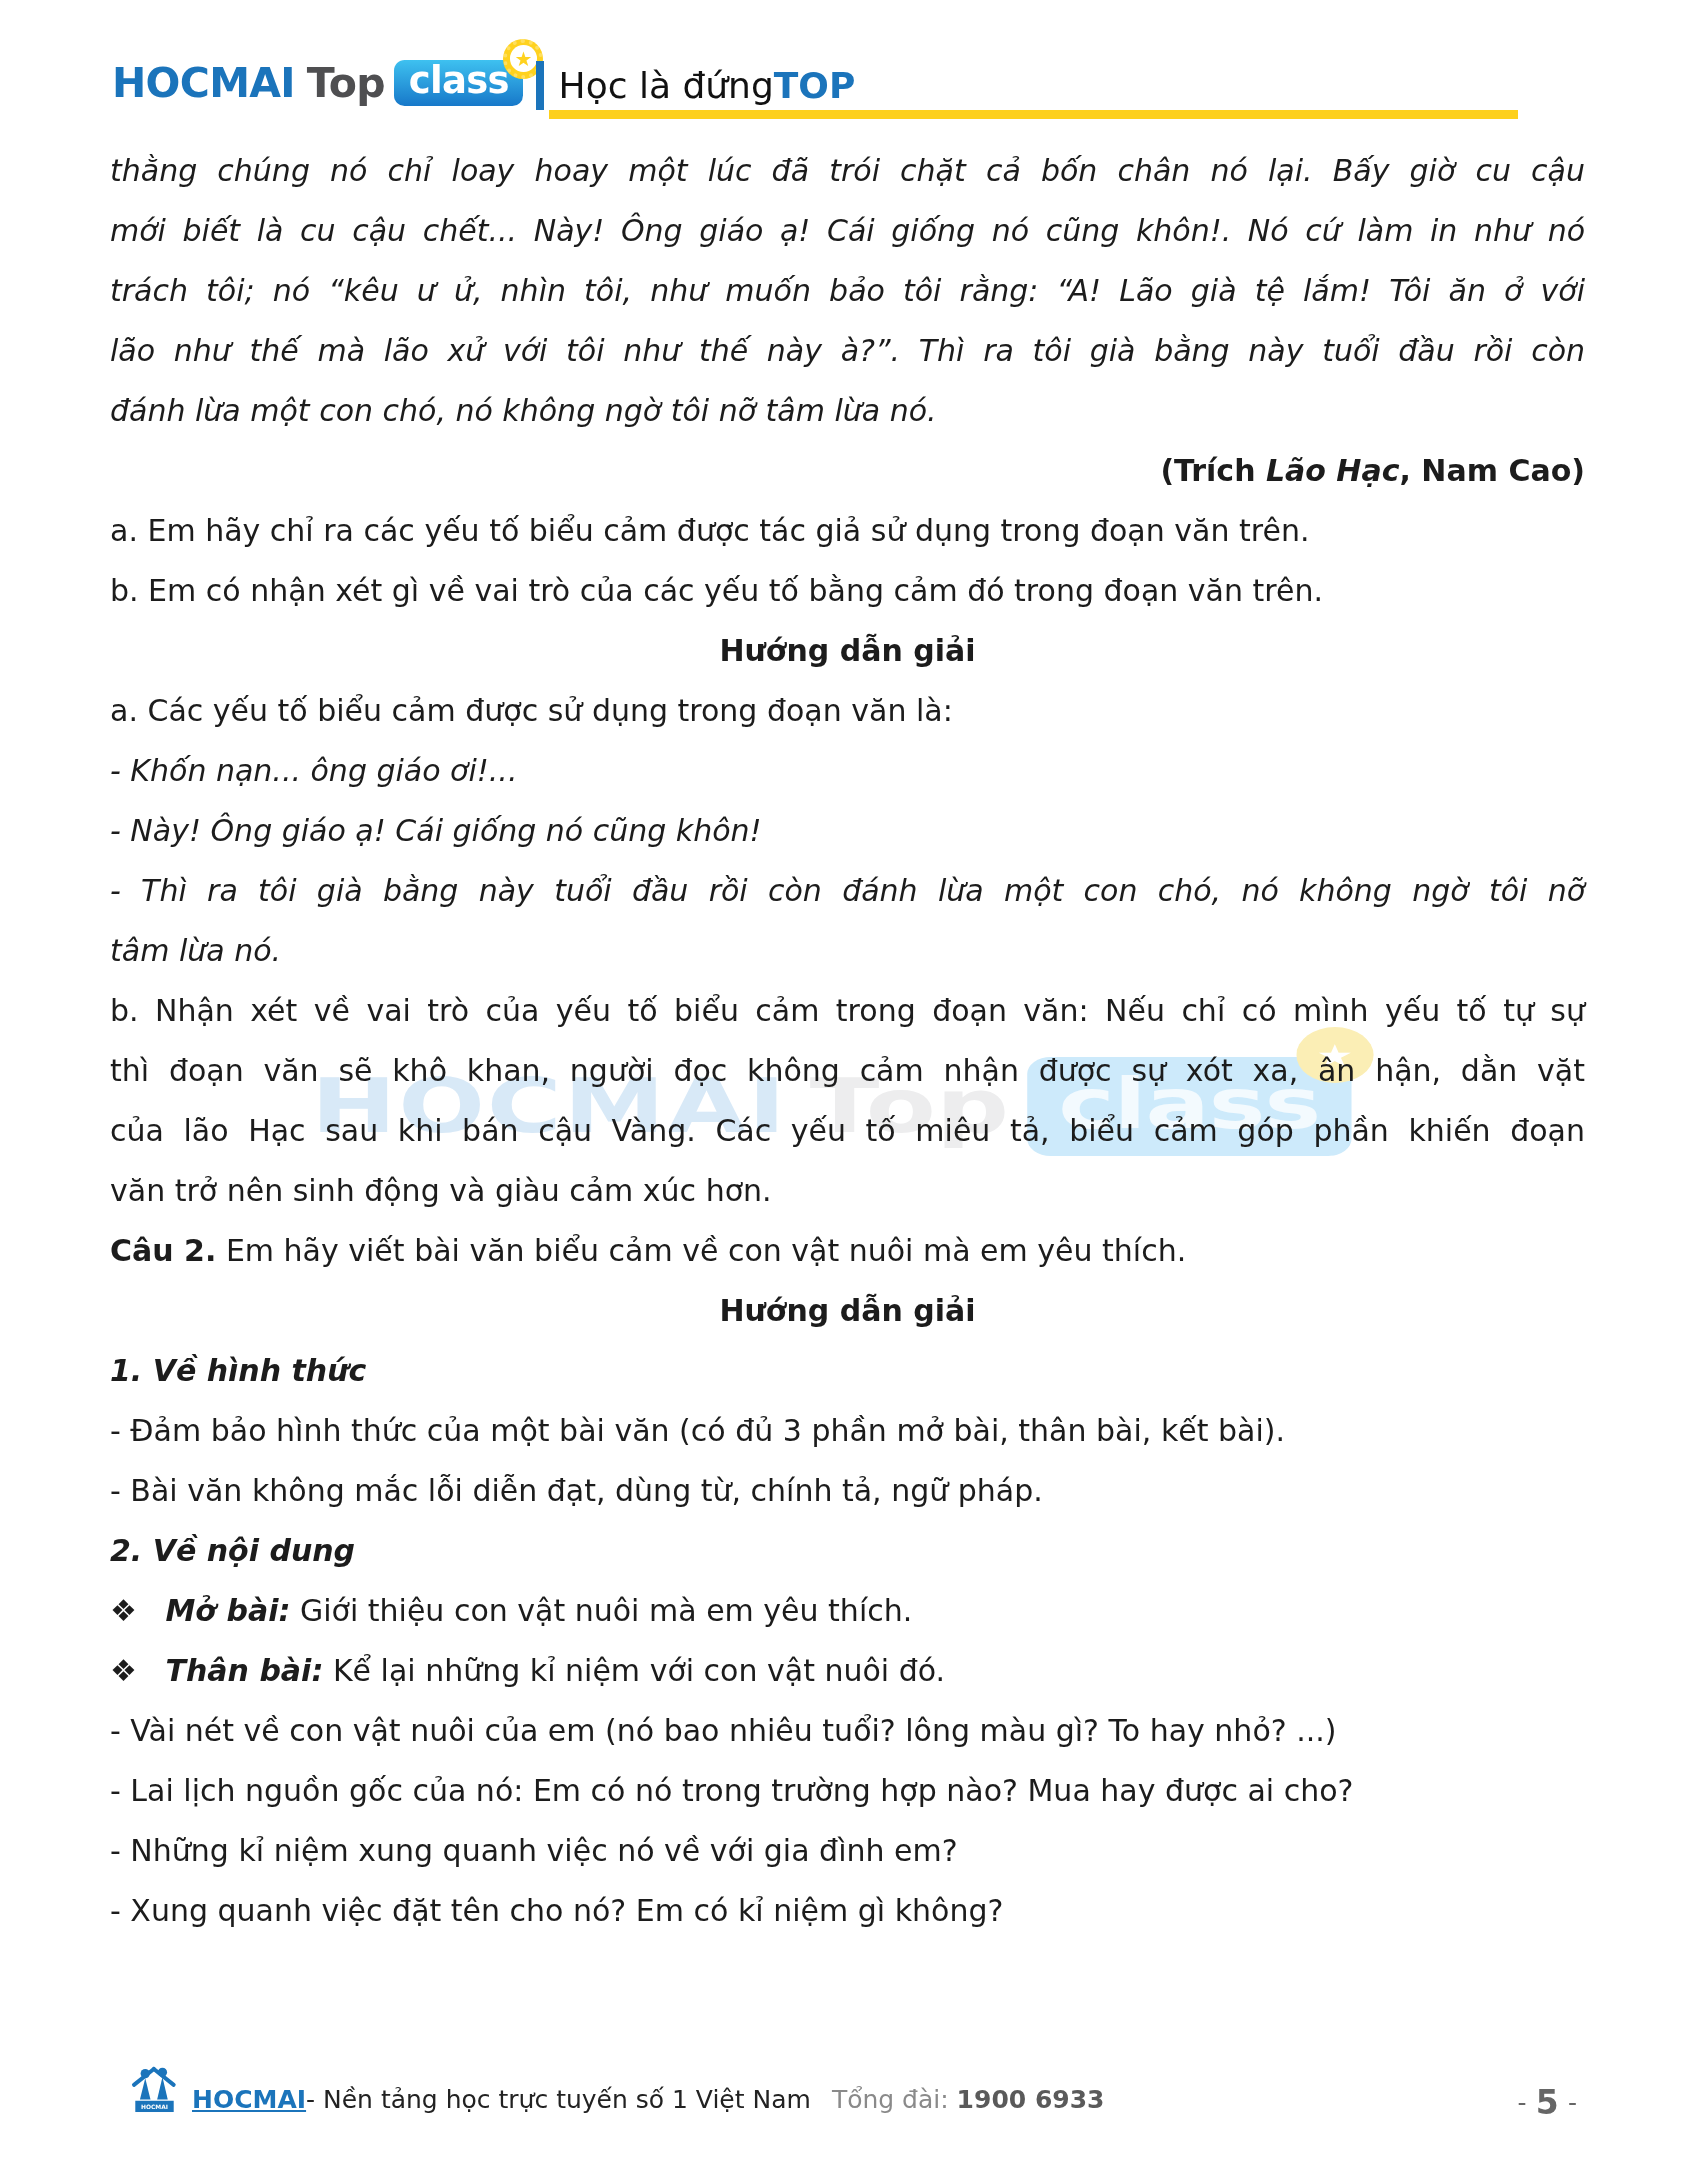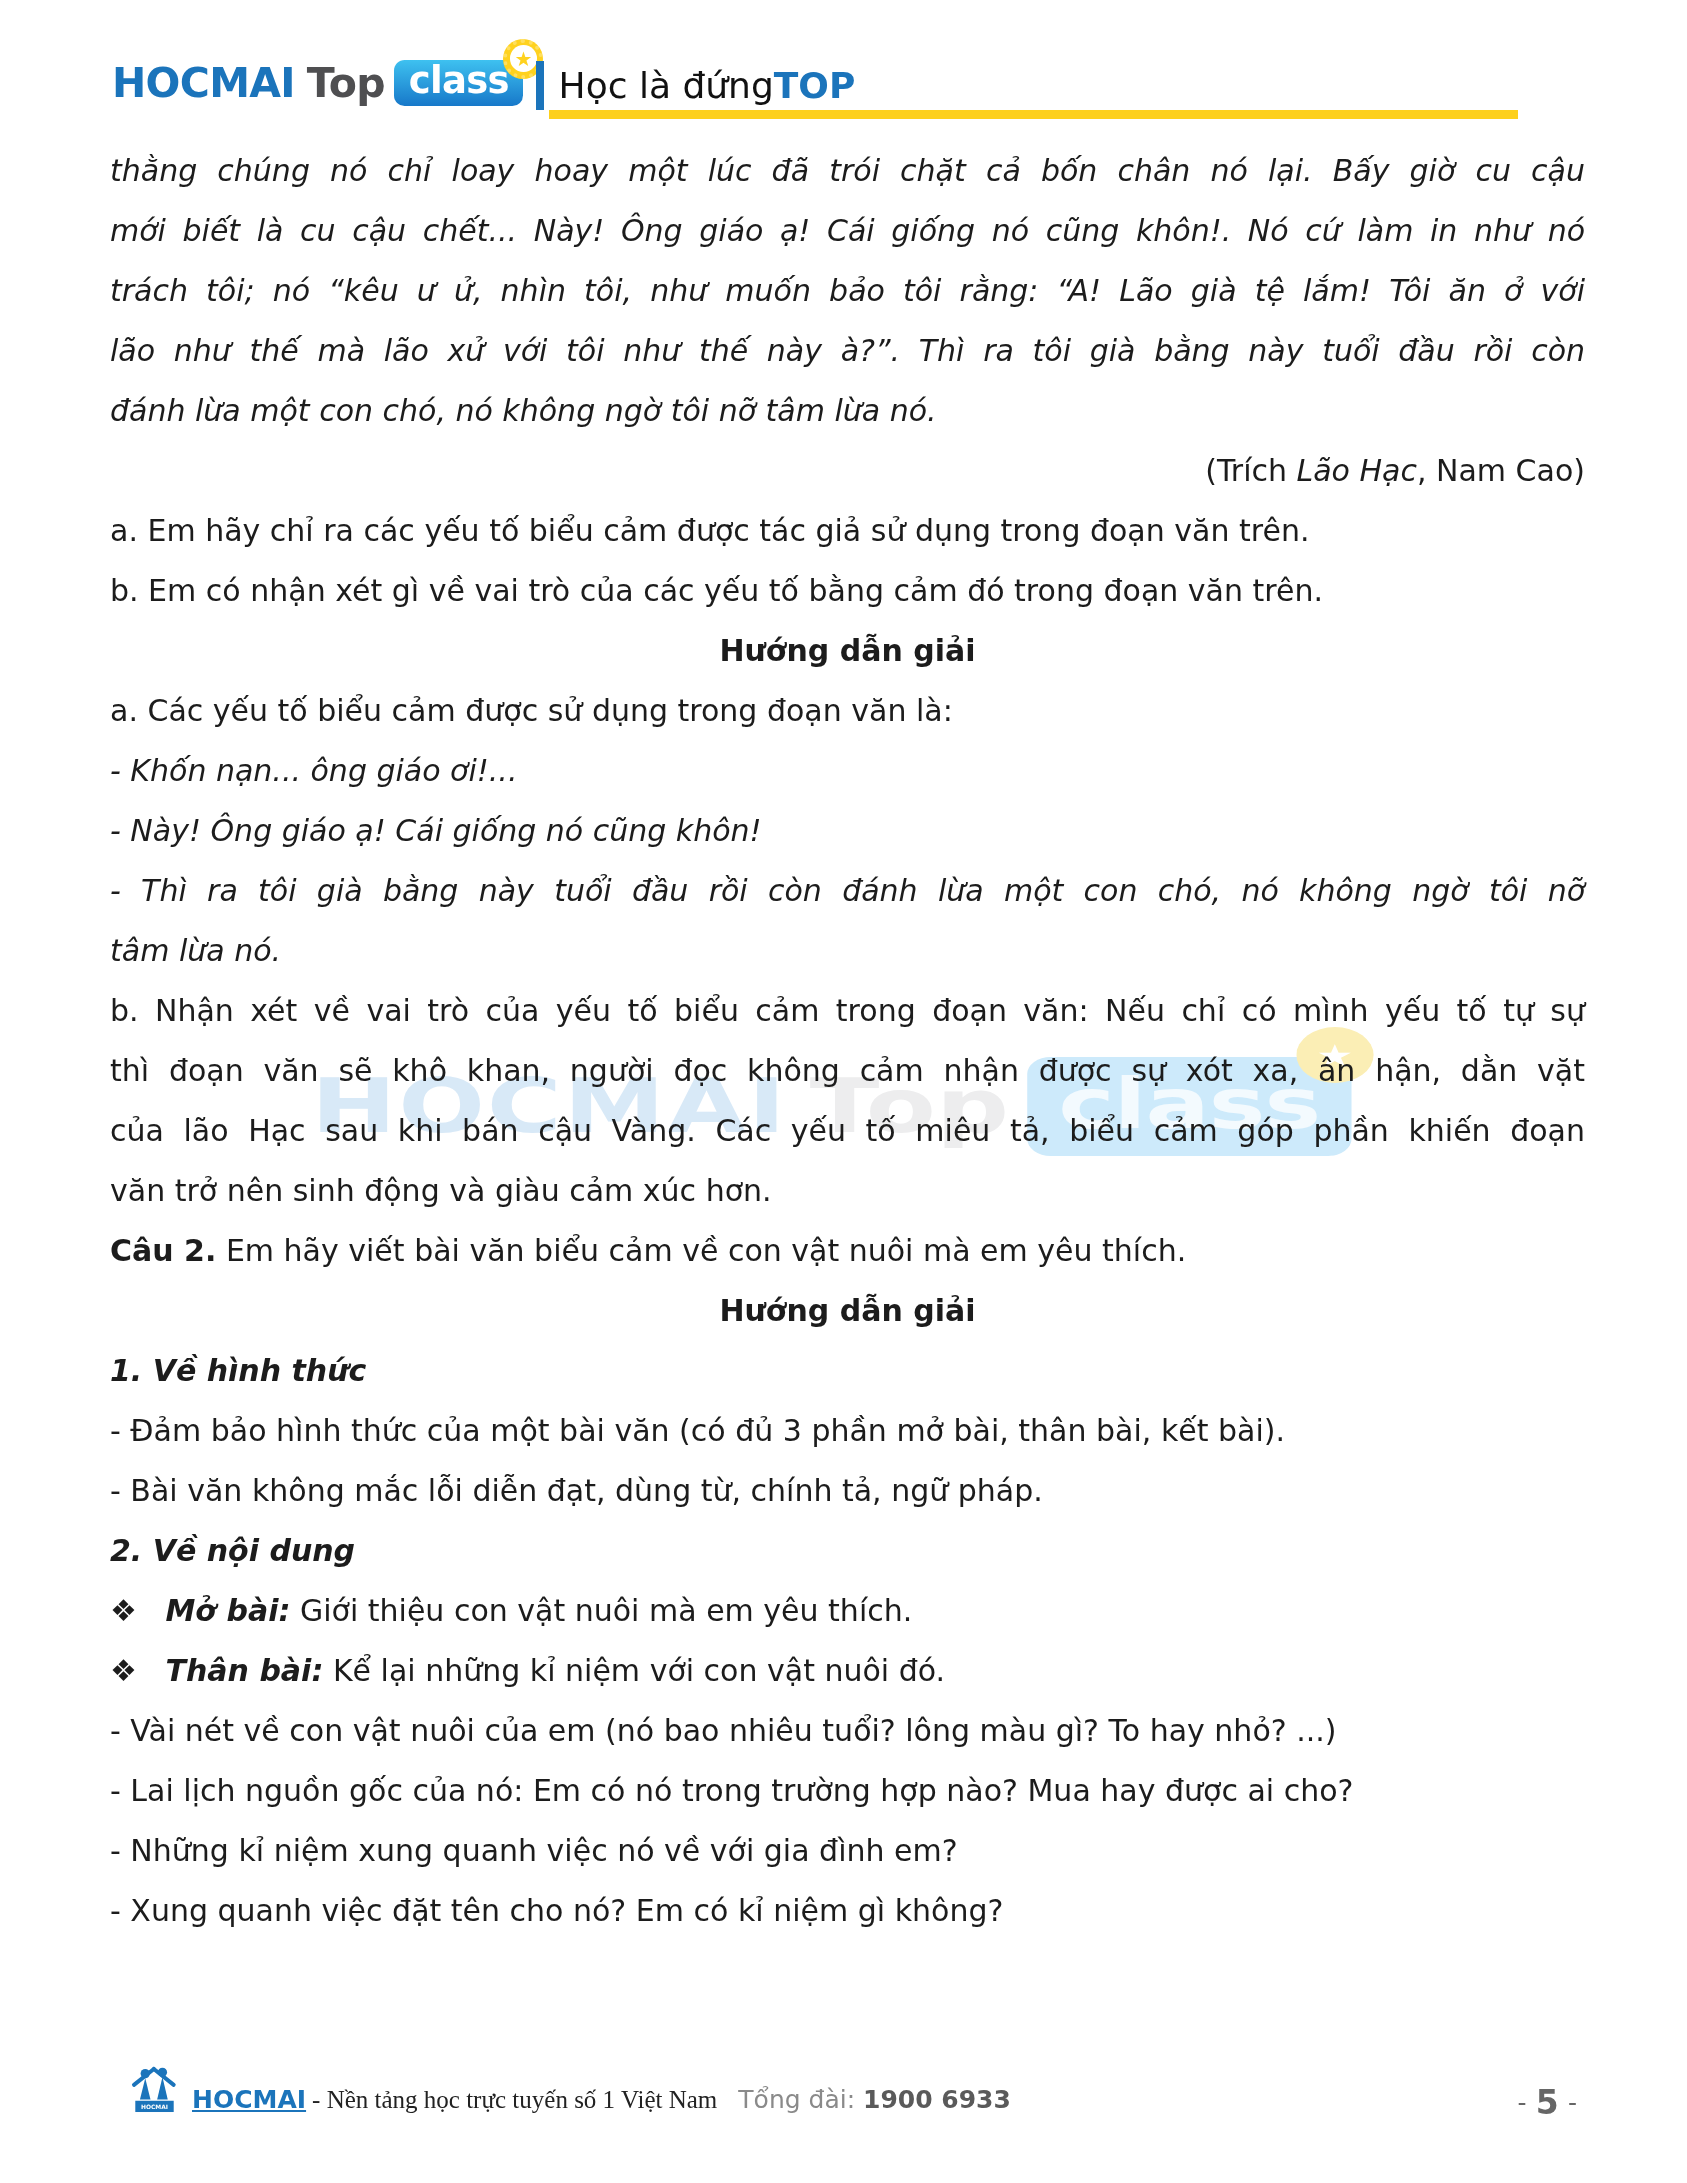--- a/index.html
+++ b/index.html
@@ -50,31 +50,31 @@
   .wm-classbox .cls{color:#f3fafe;font-weight:bold;font-size:69px;letter-spacing:-0.7px;}
   .wm-badge{position:absolute;right:-16px;top:-30px;width:56px;height:56px;border-radius:50%;
     background:var(--wm-star);display:flex;align-items:center;justify-content:center;color:#ffffff;font-size:30px;}
 
   
   .content{position:absolute;left:110px;top:141px;width:1475px;z-index:2;}
   .line{height:60px;line-height:60px;font-size:30px;color:var(--text-color);white-space:nowrap;}
   .line.wrapok{white-space:normal;}
   .line.just{white-space:normal;text-align:justify;text-align-last:justify;}
   .line.center{text-align:center;white-space:normal;}
-  .line.right{text-align:right;white-space:normal;}
+  .line.right{text-align:right;white-space:normal;font-weight:bold;}
   .line span.i{font-style:italic;}
   .line span.b{font-weight:bold;}
   .line span.bi{font-weight:bold;font-style:italic;}
 
   
   .footer{position:absolute;left:0;top:2056px;width:1687px;height:79px;z-index:3;}
   .footer-icon{position:absolute;left:130px;top:9.3px;}
   .footer-line{position:absolute;left:192px;top:29px;display:flex;align-items:baseline;font-size:25px;}
   .footer-brand{color:var(--brand-blue);font-weight:bold;text-decoration:underline;}
-  .footer-desc{color:#222222;margin-left:6px;font-family:Liberation Serif, serif;}
+  .footer-desc{color:#222222;margin-left:0;}
   .footer-hotline{margin-left:21px;color:var(--footer-gray);}
   .footer-hotline-num{color:#5a5a5a;font-weight:bold;}
   .page-number{position:absolute;right:110px;top:26.5px;color:var(--pageno-gray);font-size:25px;display:flex;align-items:center;}
   .page-number .num{font-weight:bold;font-size:33px;margin:0 9.3px;}
 </style>
 </head>
 <body>
 
 <div class="page">
 

